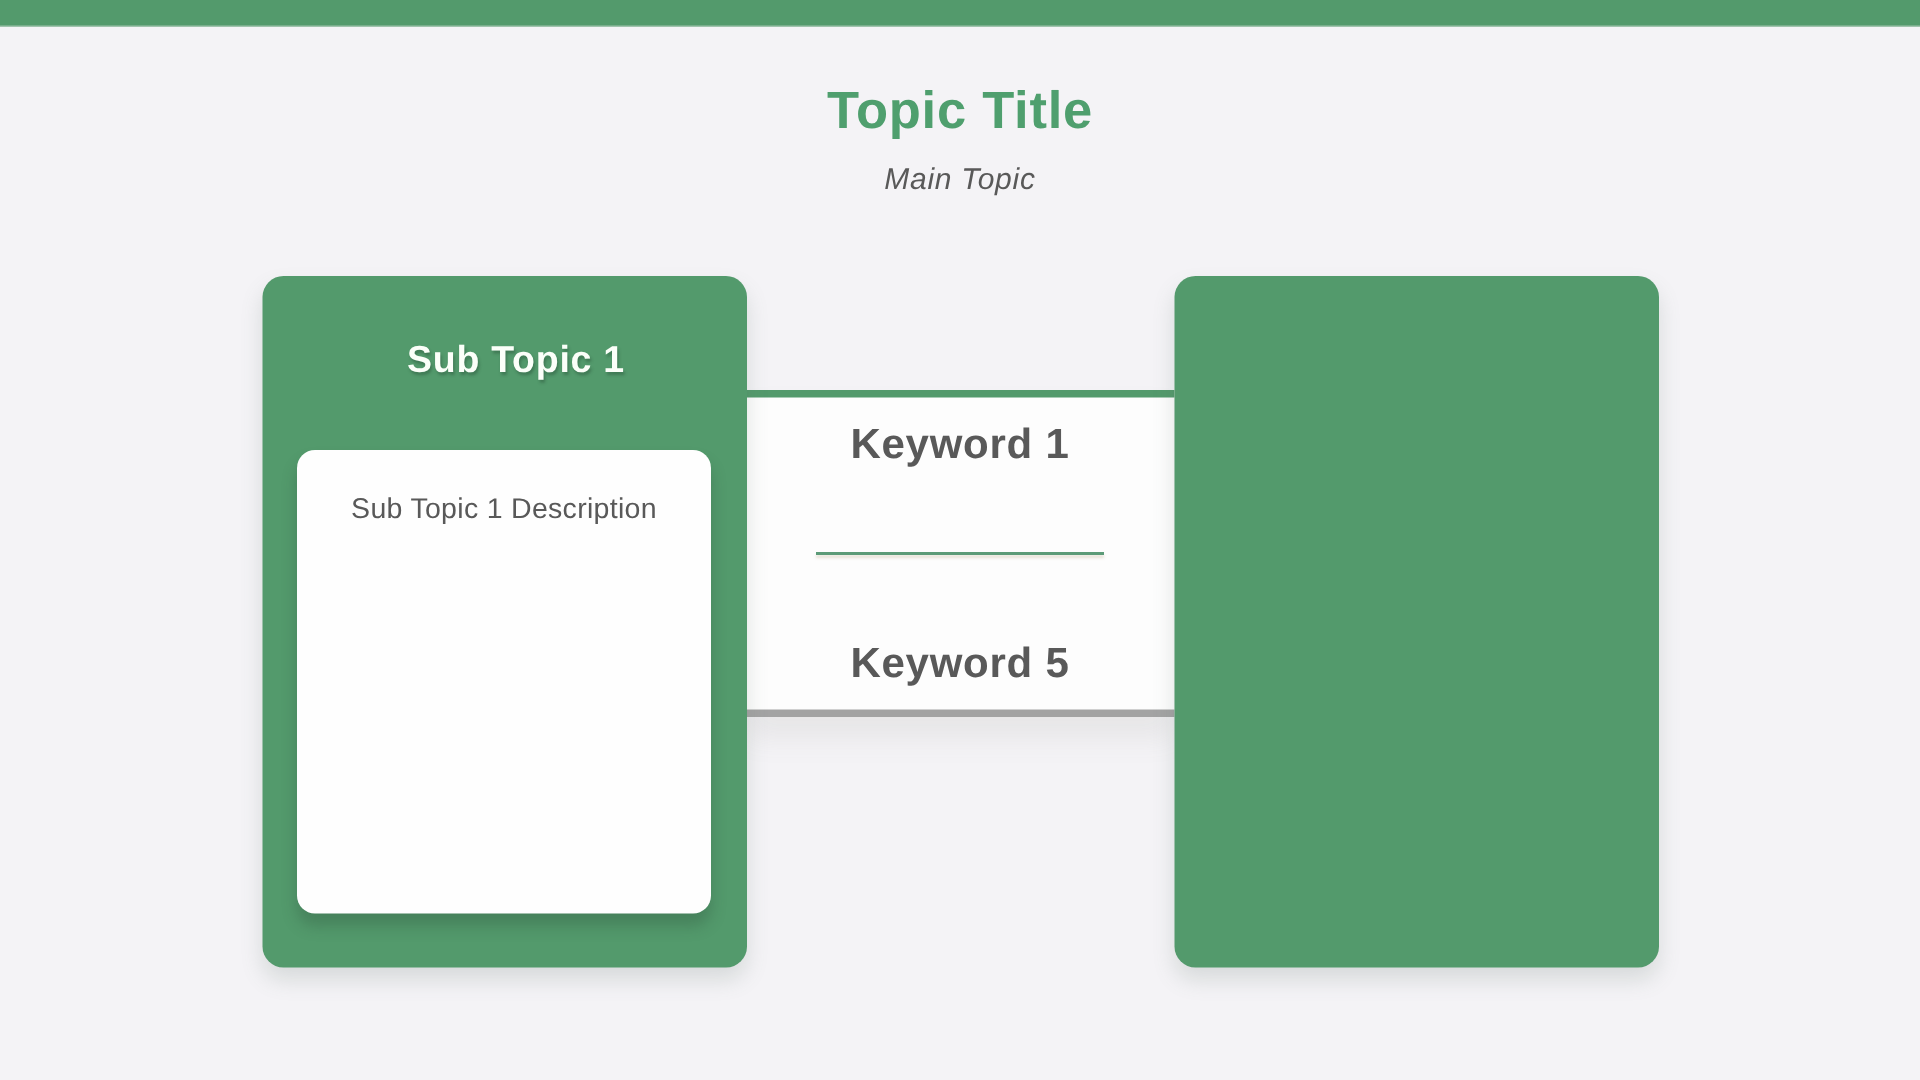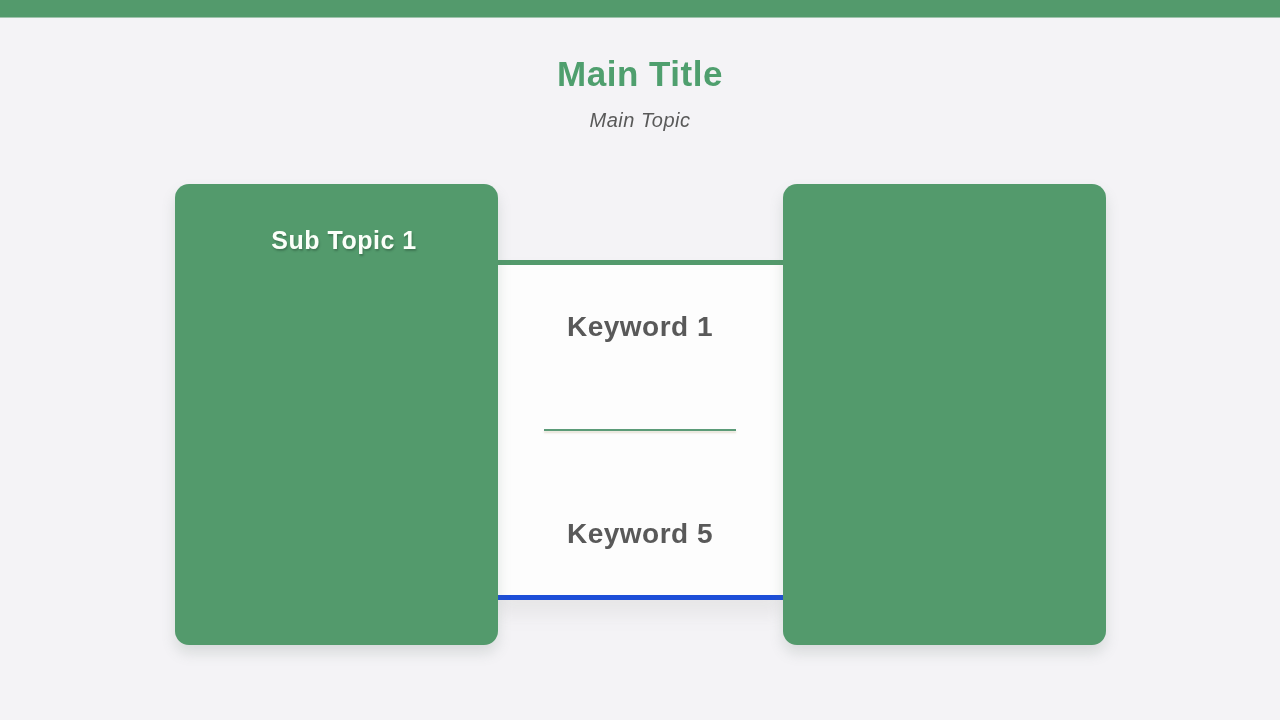--- a/index.html
+++ b/index.html
@@ -38,24 +38,24 @@
     font-size: 20px;
     font-weight: 500;
     color: #595959;
     letter-spacing: 0.5px;
     font-style: italic;
   }
 
   .center-panel {
     position: absolute;
     left: 497px; top: 260px;
-    width: 286px; height: 340px;
+    width: 286px; height: 218px;
     background: #fdfdfd;
     border-top: 5px solid #539a6c;
-    border-bottom: 5px solid #1d4ed8;
+    border-bottom: 5px solid #a3a3a3;
     box-shadow: 0 14px 18px rgba(120, 120, 110, 0.10);
     display: flex;
     flex-direction: column;
     gap: 41px;
   }
   .keyword-cell {
     flex: 1;
     display: flex;
     align-items: center;
     justify-content: center;
@@ -109,27 +109,30 @@
     font-size: 19px;
     color: #595959;
     letter-spacing: 0.2px;
   }
 </style>
 </head>
 <body>
 
 <div class="topbar"></div>
 
-<div class="main-title">Main Title</div>
+<div class="main-title">Topic Title</div>
 <div class="main-topic">Main Topic</div>
 
 <div class="center-panel">
   <div class="keyword-cell">Keyword 1</div>
   <div class="keyword-divider"></div>
   <div class="keyword-cell">Keyword 5</div>
 </div>
 
 <div class="topic-card left">
   <div class="topic-card-title">Sub Topic 1</div>
+  <div class="topic-desc-box">
+    <div class="topic-desc-text">Sub Topic 1 Description</div>
+  </div>
 </div>
 
 <div class="topic-card right">
 </div>
 
 </body></html>

